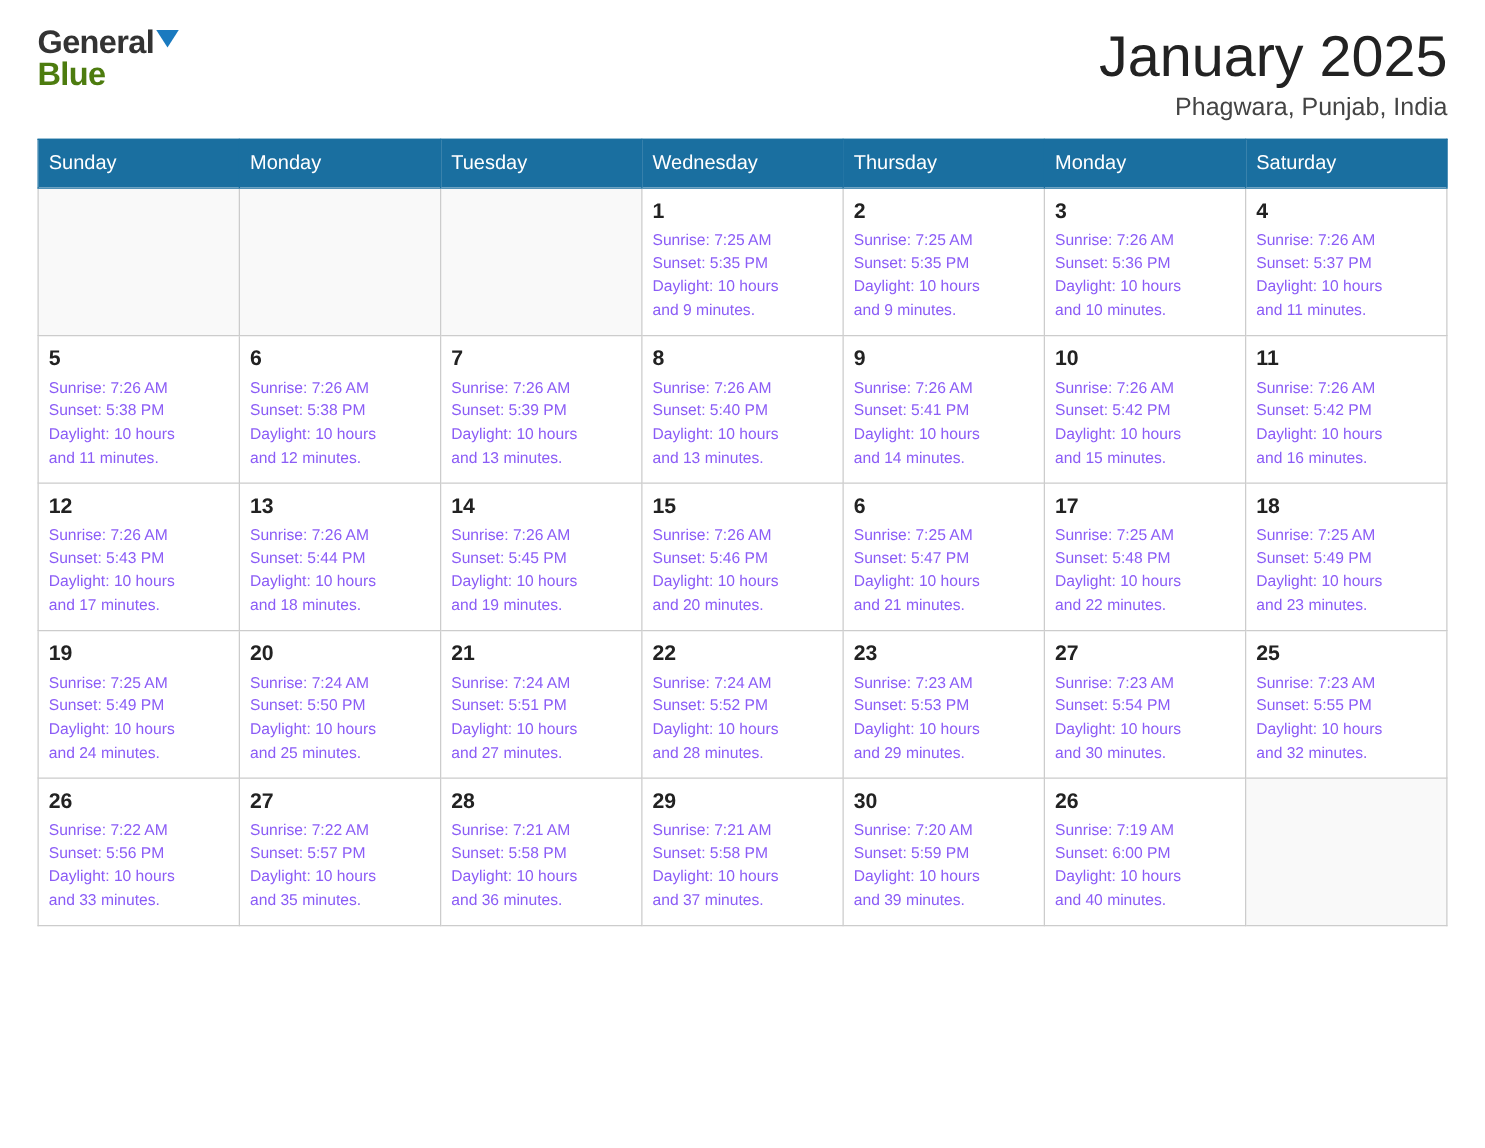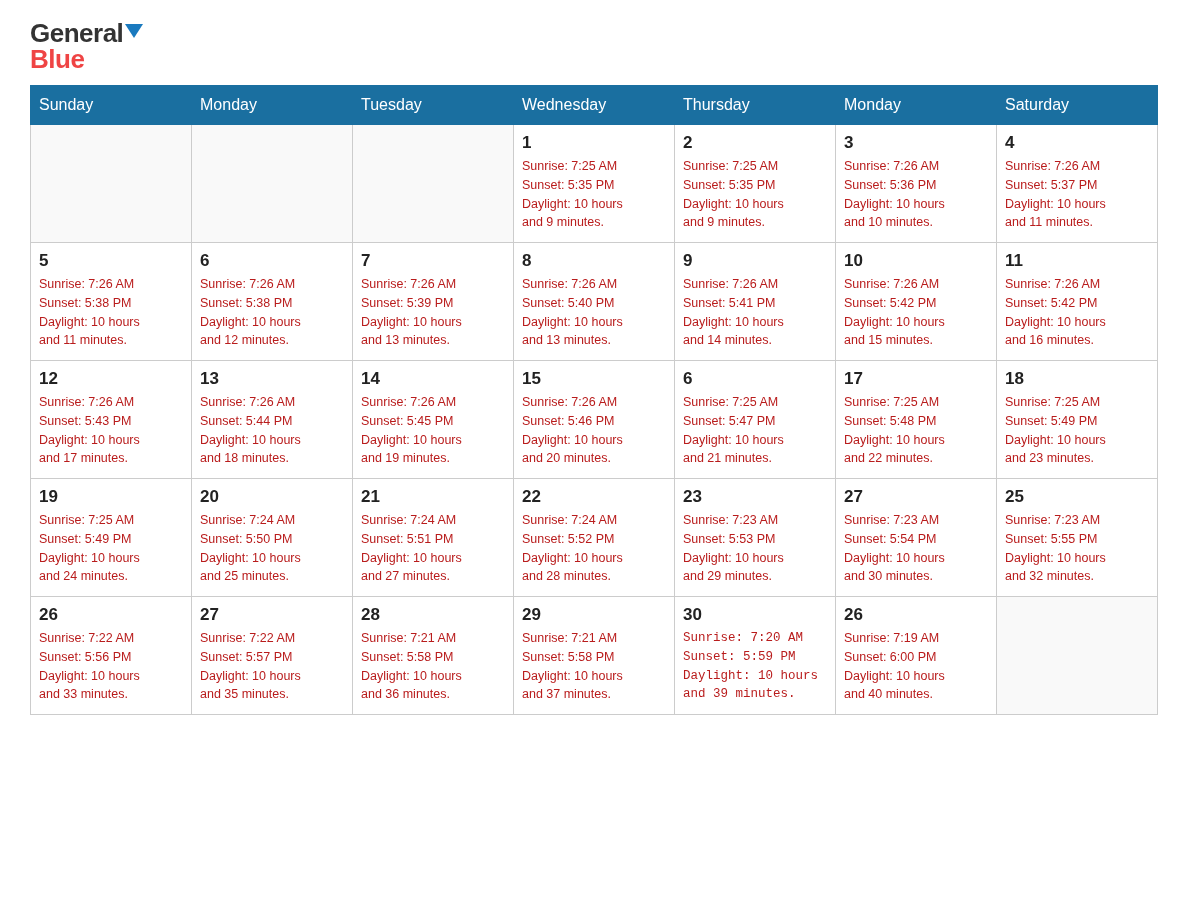--- a/index.html
+++ b/index.html
@@ -23,21 +23,21 @@
     }
     .logo-general {
       font-size: 26px;
       font-weight: bold;
       color: #333;
       letter-spacing: -0.5px;
     }
     .logo-blue {
       font-size: 26px;
       font-weight: bold;
-      color: #ef4444;
+      color: #4d7c0f;
       letter-spacing: -0.5px;
     }
     .logo-triangle {
       display: inline-block;
       width: 0;
       height: 0;
       border-left: 9px solid transparent;
       border-right: 9px solid transparent;
       border-top: 14px solid #1a7abf;
       margin-left: 2px;
@@ -81,21 +81,21 @@
       min-height: 110px;
     }
     .day-number {
       font-size: 17px;
       font-weight: bold;
       color: #222;
       margin-bottom: 4px;
     }
     .day-info {
       font-size: 12.5px;
-      color: #b91c1c;
+      color: #8b5cf6;
       line-height: 1.5;
     }
     .calendar tbody tr:nth-child(odd) td {
       background: #fff;
     }
     .calendar tbody tr td.empty {
       background: #f9f9f9;
     }
   </style>
 </head>
@@ -103,20 +103,22 @@
 
 <div class="header">
   <div class="logo">
     <div style="display:flex; align-items:center; gap:0px;">
       <span class="logo-general">General</span>
       <span class="logo-triangle"></span>
     </div>
     <span class="logo-blue">Blue</span>
   </div>
   <div class="title-section">
+    <div class="month-year">January 2025</div>
+    <div class="location">Phagwara, Punjab, India</div>
   </div>
 </div>
 
 <table class="calendar">
   <thead>
     <tr>
     <th>Sunday</th>
         <th>Monday</th>
         <th>Tuesday</th>
         <th>Wednesday</th>
@@ -336,21 +338,21 @@
         </td>
         <td>
           <div class="day-number">29</div>
           <div class="day-info" style="white-space: pre-line;">Sunrise: 7:21 AM
 Sunset: 5:58 PM
 Daylight: 10 hours
 and 37 minutes.</div>
         </td>
         <td>
           <div class="day-number">30</div>
-          <div class="day-info" style="white-space: pre-line; font-family: Liberation Mono, monospace;">Sunrise: 7:20 AM
+          <div class="day-info" style="white-space: pre-line;">Sunrise: 7:20 AM
 Sunset: 5:59 PM
 Daylight: 10 hours
 and 39 minutes.</div>
         </td>
         <td>
           <div class="day-number">26</div>
           <div class="day-info" style="white-space: pre-line;">Sunrise: 7:19 AM
 Sunset: 6:00 PM
 Daylight: 10 hours
 and 40 minutes.</div>

